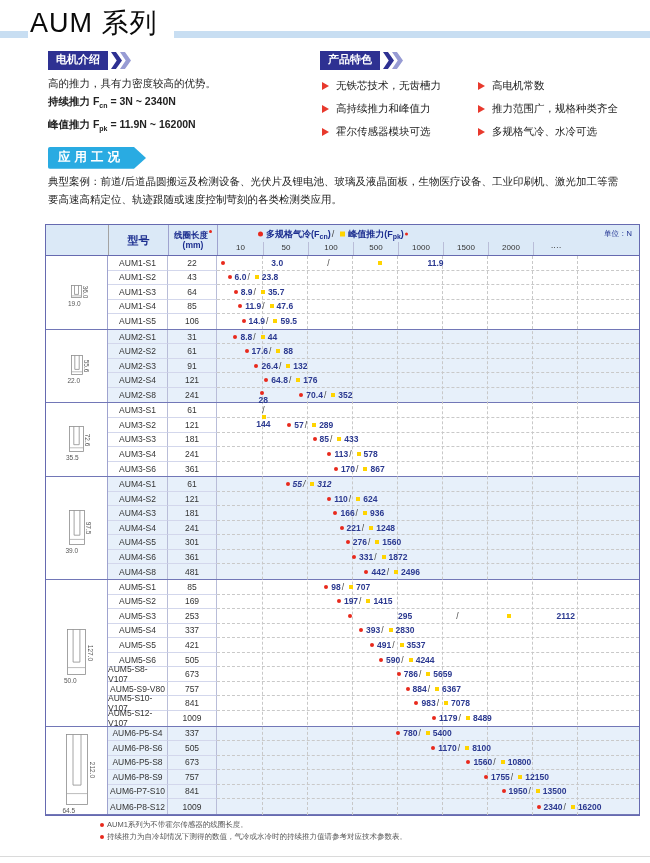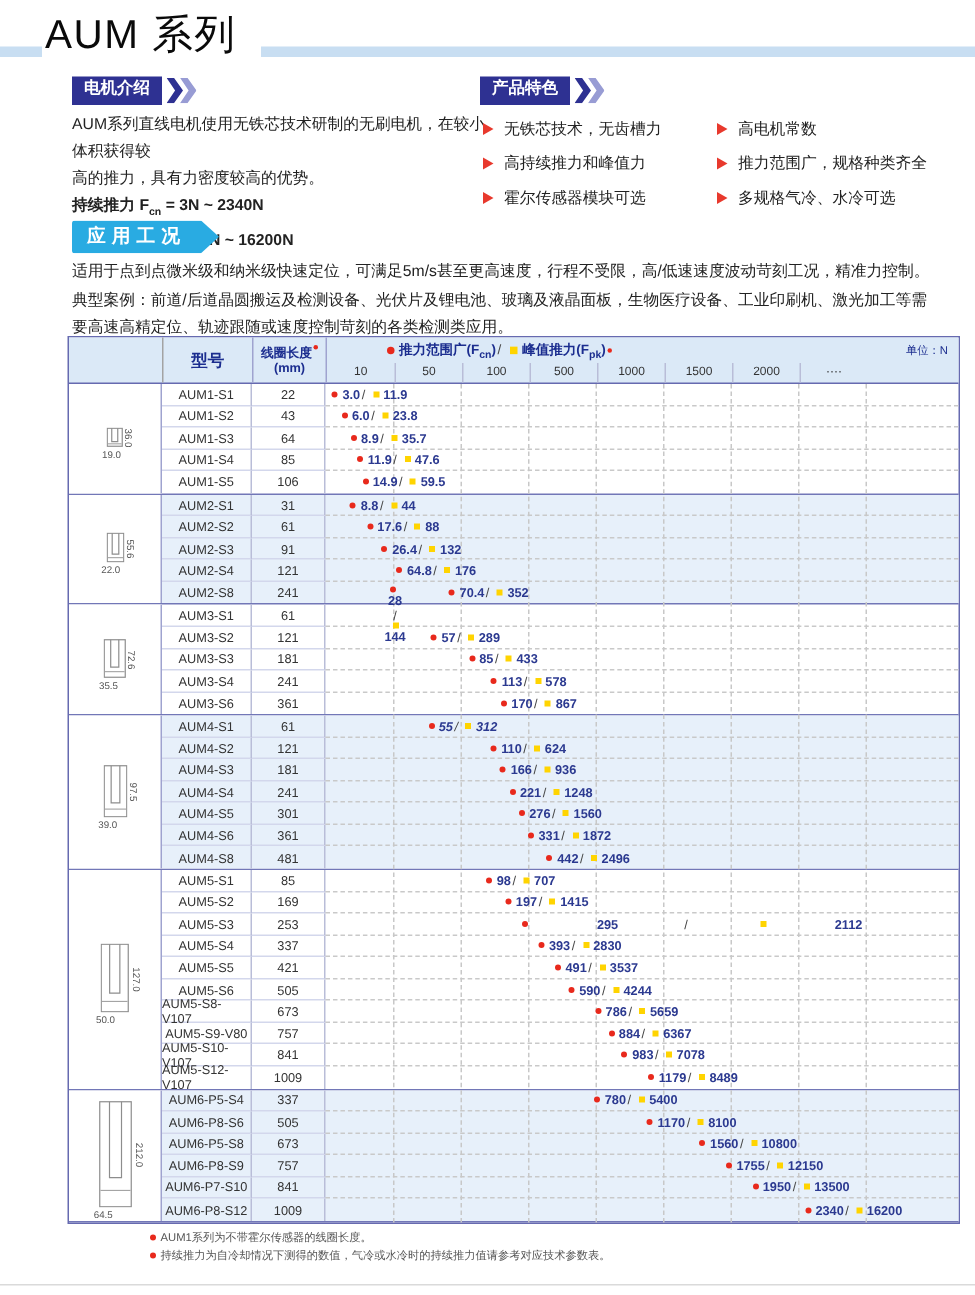--- a/index.html
+++ b/index.html
@@ -104,21 +104,20 @@
   <div class="title-band"></div>
   <h1 class="title">AUM 系列</h1>
 
   <div class="badge-wrap" style="left:48px;top:51px;text-align:right;">
     <span class="badge-navy">电机介绍</span>
     <span class="chev chev1"></span>
     <span class="chev chev2"></span>
   </div>
 
   <div class="intro-text">
-    <div>AUM系列直线电机使用无铁芯技术研制的无刷电机，在较小体积获得较</div>
     <div>高的推力，具有力密度较高的优势。</div>
     <div class="spec"><span>持续推力 F</span><sub>cn</sub><span> = 3N ~ 2340N</span></div>
     <div class="spec"><span>峰值推力 F</span><sub>pk</sub><span> = 11.9N ~ 16200N</span></div>
   </div>
 
   <div class="badge-wrap" style="left:320px;top:51px;">
     <span class="badge-navy">产品特色</span>
     <span class="chev chev1"></span>
     <span class="chev chev2"></span>
   </div>
@@ -147,37 +146,36 @@
         <span>推力范围广，规格种类齐全</span>
       </div>
     <div class="feat">
         <span class="tri"></span>
         <span>多规格气冷、水冷可选</span>
       </div>
   </div>
 
   <div class="badge-cyan" style="left:48px;top:147px;">应用工况</div>
   <div class="app-text">
-    <p>适用于点到点微米级和纳米级快速定位，可满足5m/s甚至更高速度，行程不受限，高/低速速度波动苛刻工况，精准力控制。</p>
     <p>典型案例：前道/后道晶圆搬运及检测设备、光伏片及锂电池、玻璃及液晶面板，生物医疗设备、工业印刷机、激光加工等需要高速高精定位、轨迹跟随或速度控制苛刻的各类检测类应用。</p>
   </div>
 
   <div class="spec-table">
     <div class="thead">
       <div class="hc c-diag"></div>
       <div class="hc c-model">型号</div>
       <div class="hc c-coil">
         <span><span>线圈长度</span><span class="supdot"></span></span>
         <span>(mm)</span>
       </div>
       <div class="c-chart">
         <div class="chart-h1">
           <span class="chart-title">
             <span class="mdot"></span>
-            <span><span>推力范围广(F</span><sub>cn</sub><span>)</span></span>
+            <span><span>多规格气冷(F</span><sub>cn</sub><span>)</span></span>
             <span class="sep">/</span>
             <span class="msq"></span>
             <span><span>峰值推力(F</span><sub>pk</sub><span>)</span></span>
             <span class="supdot"></span>
           </span>
           <span class="unit">单位：N</span>
         </div>
         <div class="chart-h2">
           <span class="tick">10</span>
           <span class="tick">50</span>
@@ -198,21 +196,21 @@
                 <rect x="0.5" y="0.5" width="10" height="12" fill="none" stroke="#8d8d8d" stroke-width="0.8"></rect>
                 <path d="M 3.5 0.5 V 9.4 H 7.5 V 0.5" fill="none" stroke="#8d8d8d" stroke-width="0.8"></path>
                 <line x1="1" y1="10.9" x2="10" y2="10.9" stroke="#8d8d8d" stroke-width="0.6"></line>
               </svg><span class="dimh">36.0</span><span class="dimw">19.0</span></div>
           </div>
           <div class="g-rows">
             <div class="row">
               <div class="cell model">AUM1-S1</div>
               <div class="cell coil">22</div>
               <div class="cell chart">
-                <span class="vlabel" style="left: 4.3px;">
+                <span class="vlabel" style="left: 4.3px; gap: 43px;">
                   <span class="mdot"></span>
                   <span>3.0</span>
                   <span class="sep"> / </span>
                   <span class="msq"></span>
                   <span>11.9</span>
                 </span>
               </div>
             </div>
             <div class="row">
               <div class="cell model">AUM1-S2</div>

